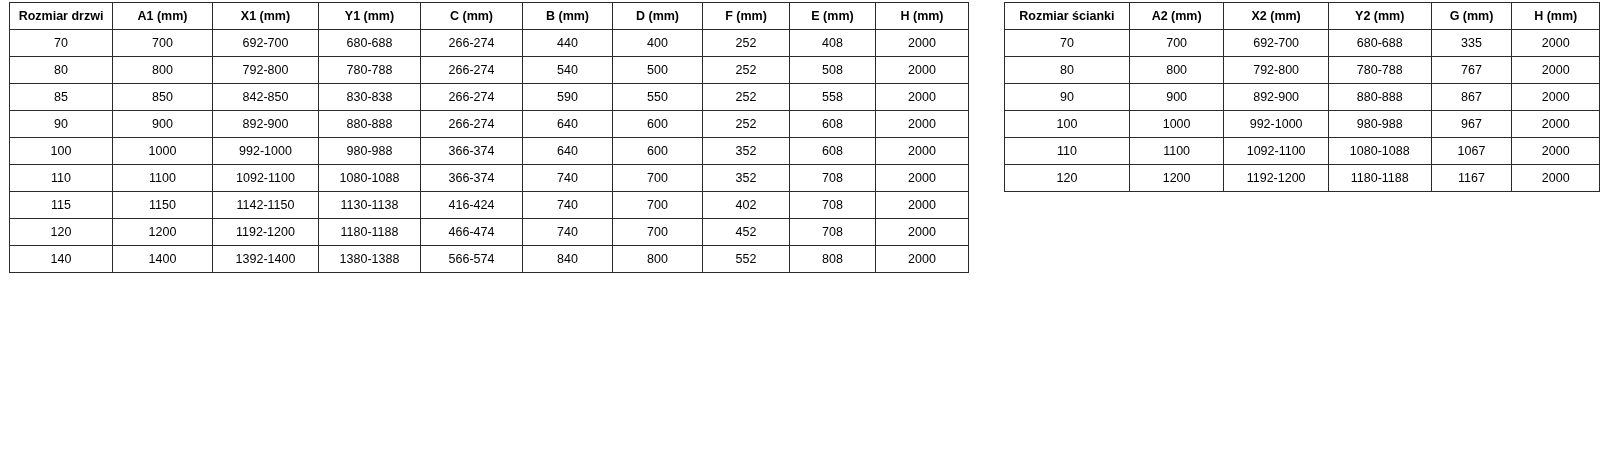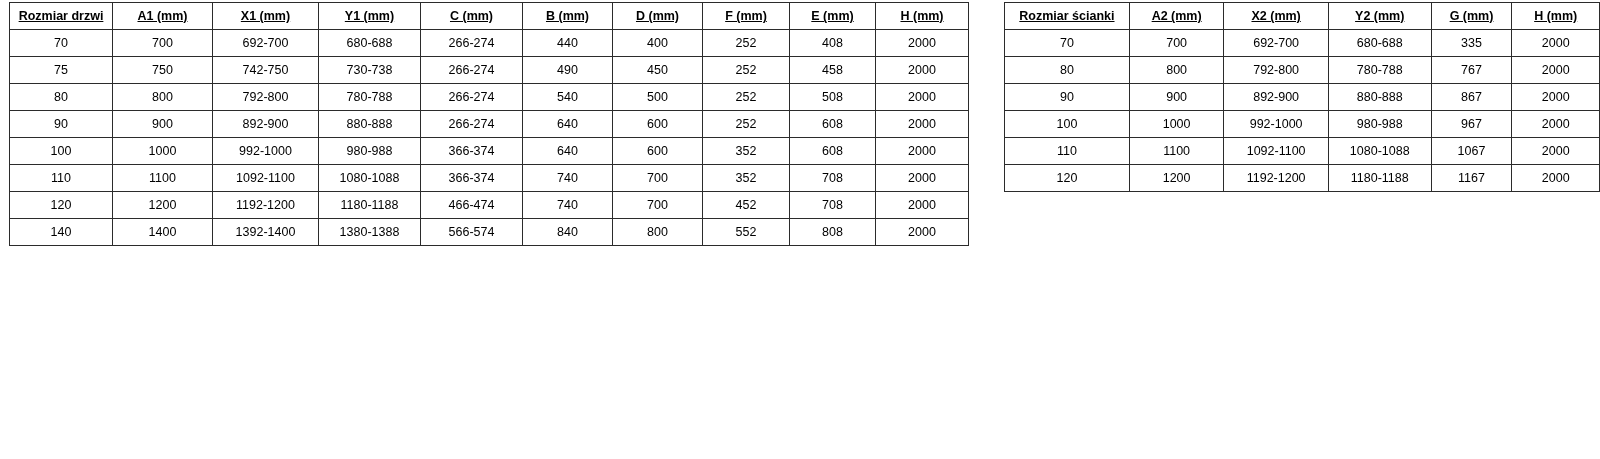--- a/index.html
+++ b/index.html
@@ -35,21 +35,20 @@
     text-align: center;
     vertical-align: middle;
     font-size: 12.5px;
     height: 26px;
     padding: 0 4px;
     white-space: nowrap;
     background: #ffffff;
   }
   th {
     font-weight: bold;
-    text-decoration: underline;
   }
   td {
     font-weight: normal;
   }
 
   
   #door-table col.c0 { width: 103px; }
   #door-table col.c1 { width: 100px; }
   #door-table col.c2 { width: 106px; }
   #door-table col.c3 { width: 102px; }
@@ -108,41 +107,41 @@
             <td>692-700</td>
             <td>680-688</td>
             <td>266-274</td>
             <td>440</td>
             <td>400</td>
             <td>252</td>
             <td>408</td>
             <td>2000</td>
           </tr>
           <tr>
-            <td>75</td>
-            <td>750</td>
-            <td>742-750</td>
-            <td>730-738</td>
-            <td>266-274</td>
-            <td>490</td>
-            <td>450</td>
-            <td>252</td>
-            <td>458</td>
-            <td>2000</td>
-          </tr>
-          <tr>
             <td>80</td>
             <td>800</td>
             <td>792-800</td>
             <td>780-788</td>
             <td>266-274</td>
             <td>540</td>
             <td>500</td>
             <td>252</td>
             <td>508</td>
+            <td>2000</td>
+          </tr>
+          <tr>
+            <td>85</td>
+            <td>850</td>
+            <td>842-850</td>
+            <td>830-838</td>
+            <td>266-274</td>
+            <td>590</td>
+            <td>550</td>
+            <td>252</td>
+            <td>558</td>
             <td>2000</td>
           </tr>
           <tr>
             <td>90</td>
             <td>900</td>
             <td>892-900</td>
             <td>880-888</td>
             <td>266-274</td>
             <td>640</td>
             <td>600</td>
@@ -164,20 +163,32 @@
           </tr>
           <tr>
             <td>110</td>
             <td>1100</td>
             <td>1092-1100</td>
             <td>1080-1088</td>
             <td>366-374</td>
             <td>740</td>
             <td>700</td>
             <td>352</td>
+            <td>708</td>
+            <td>2000</td>
+          </tr>
+          <tr>
+            <td>115</td>
+            <td>1150</td>
+            <td>1142-1150</td>
+            <td>1130-1138</td>
+            <td>416-424</td>
+            <td>740</td>
+            <td>700</td>
+            <td>402</td>
             <td>708</td>
             <td>2000</td>
           </tr>
           <tr>
             <td>120</td>
             <td>1200</td>
             <td>1192-1200</td>
             <td>1180-1188</td>
             <td>466-474</td>
             <td>740</td>

